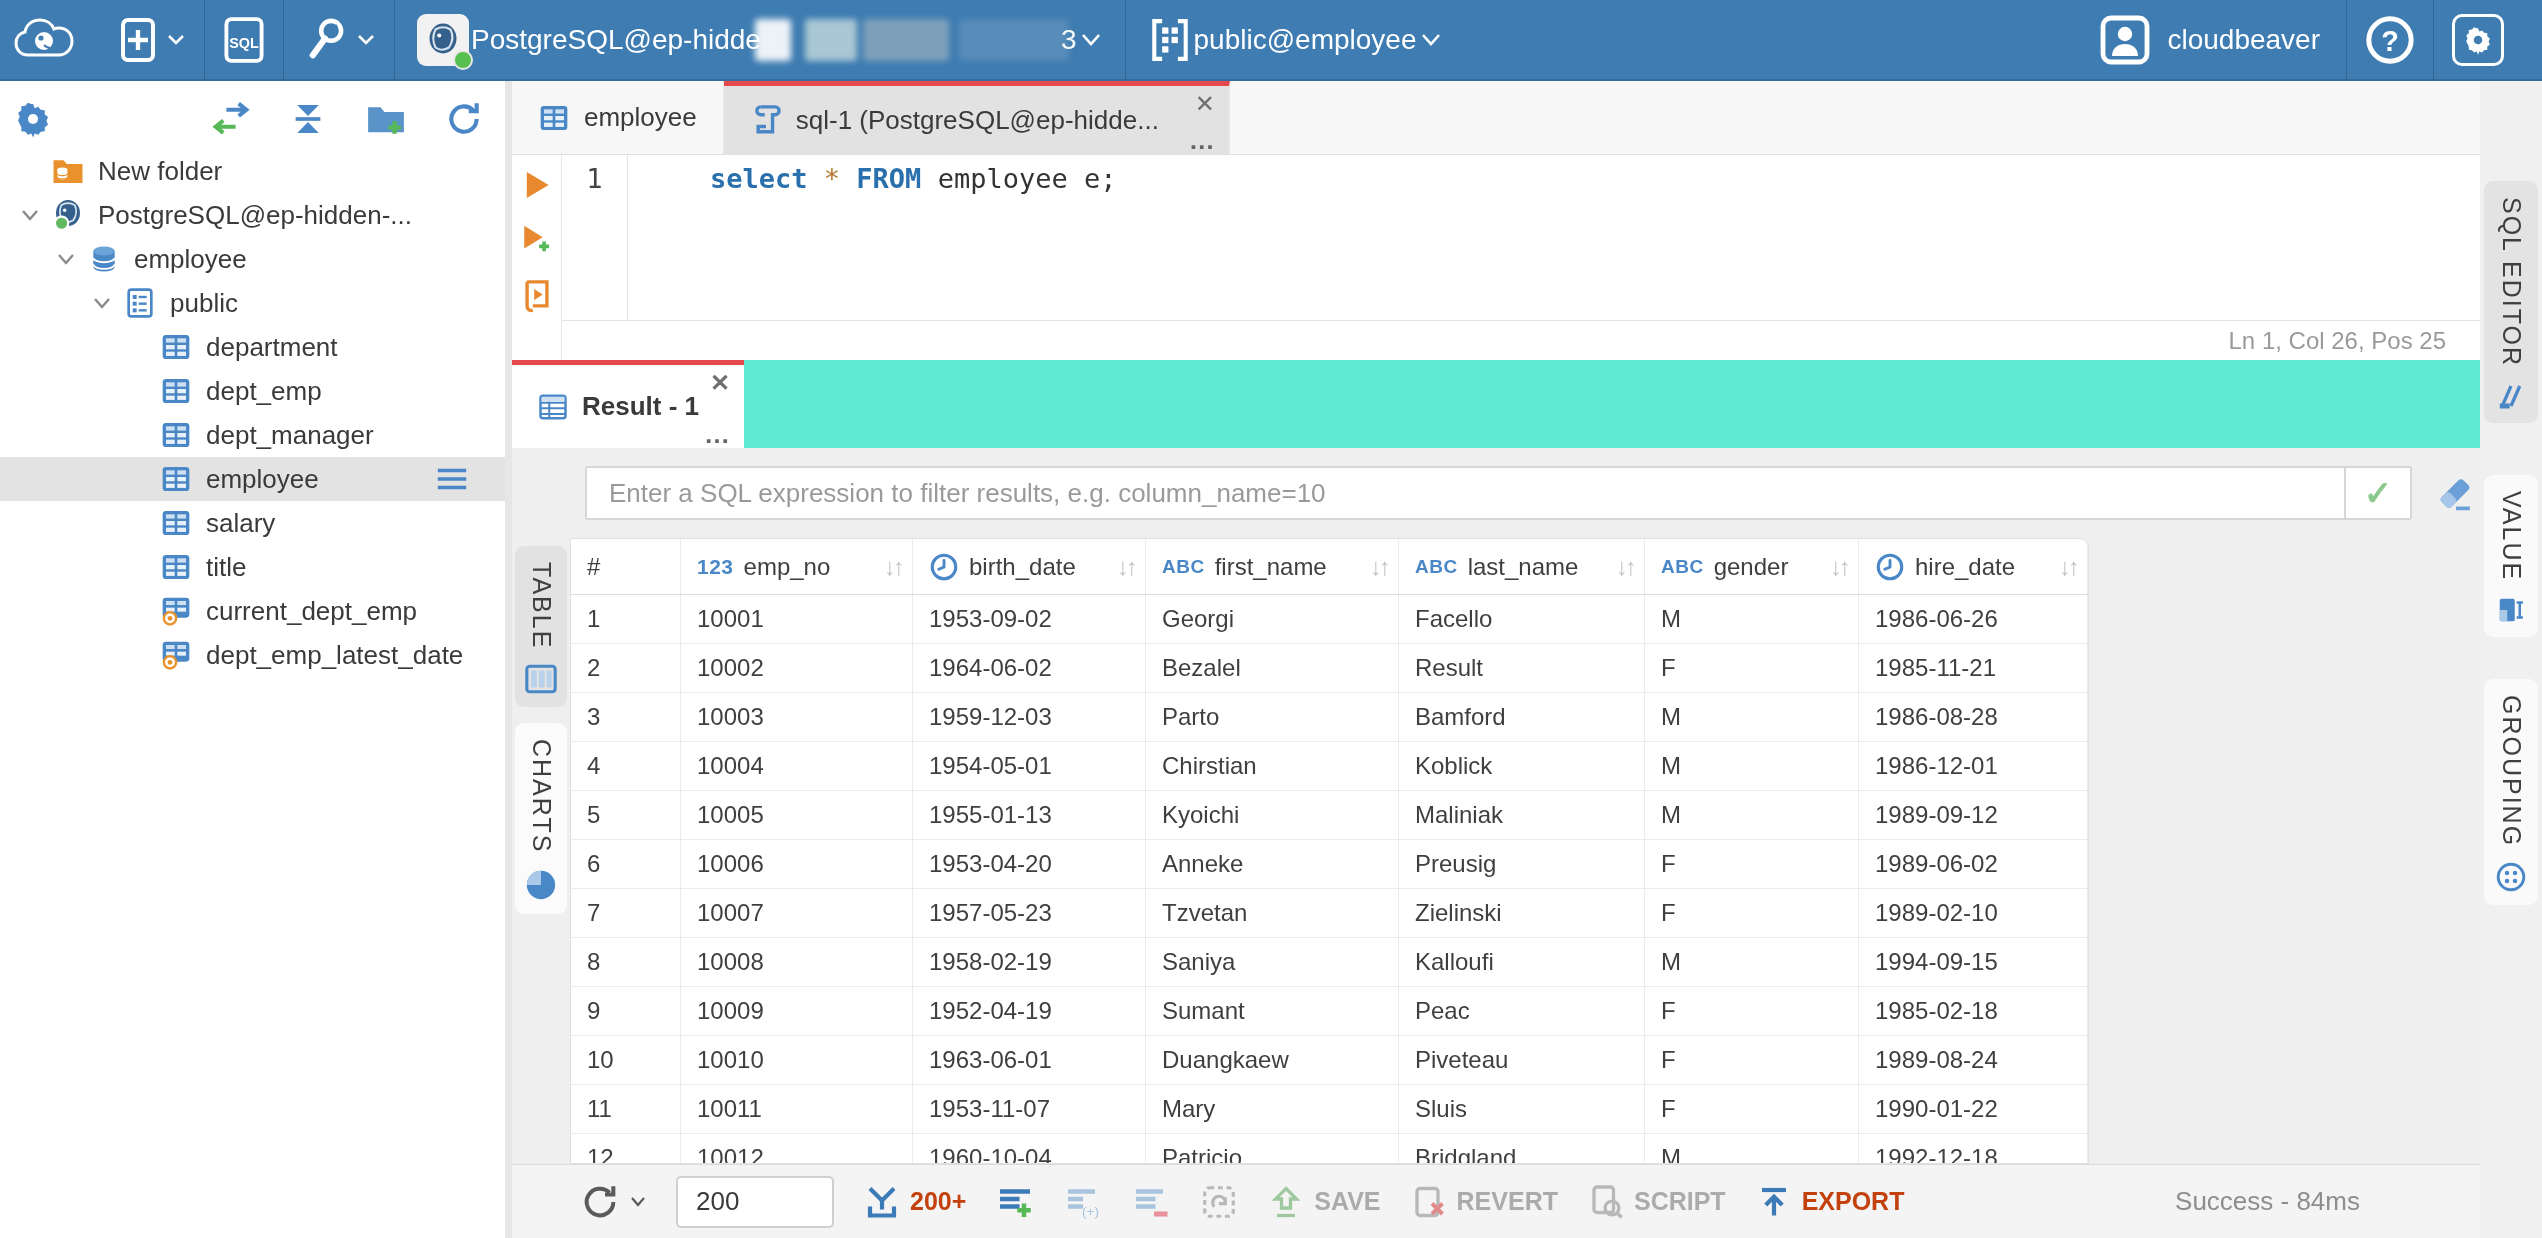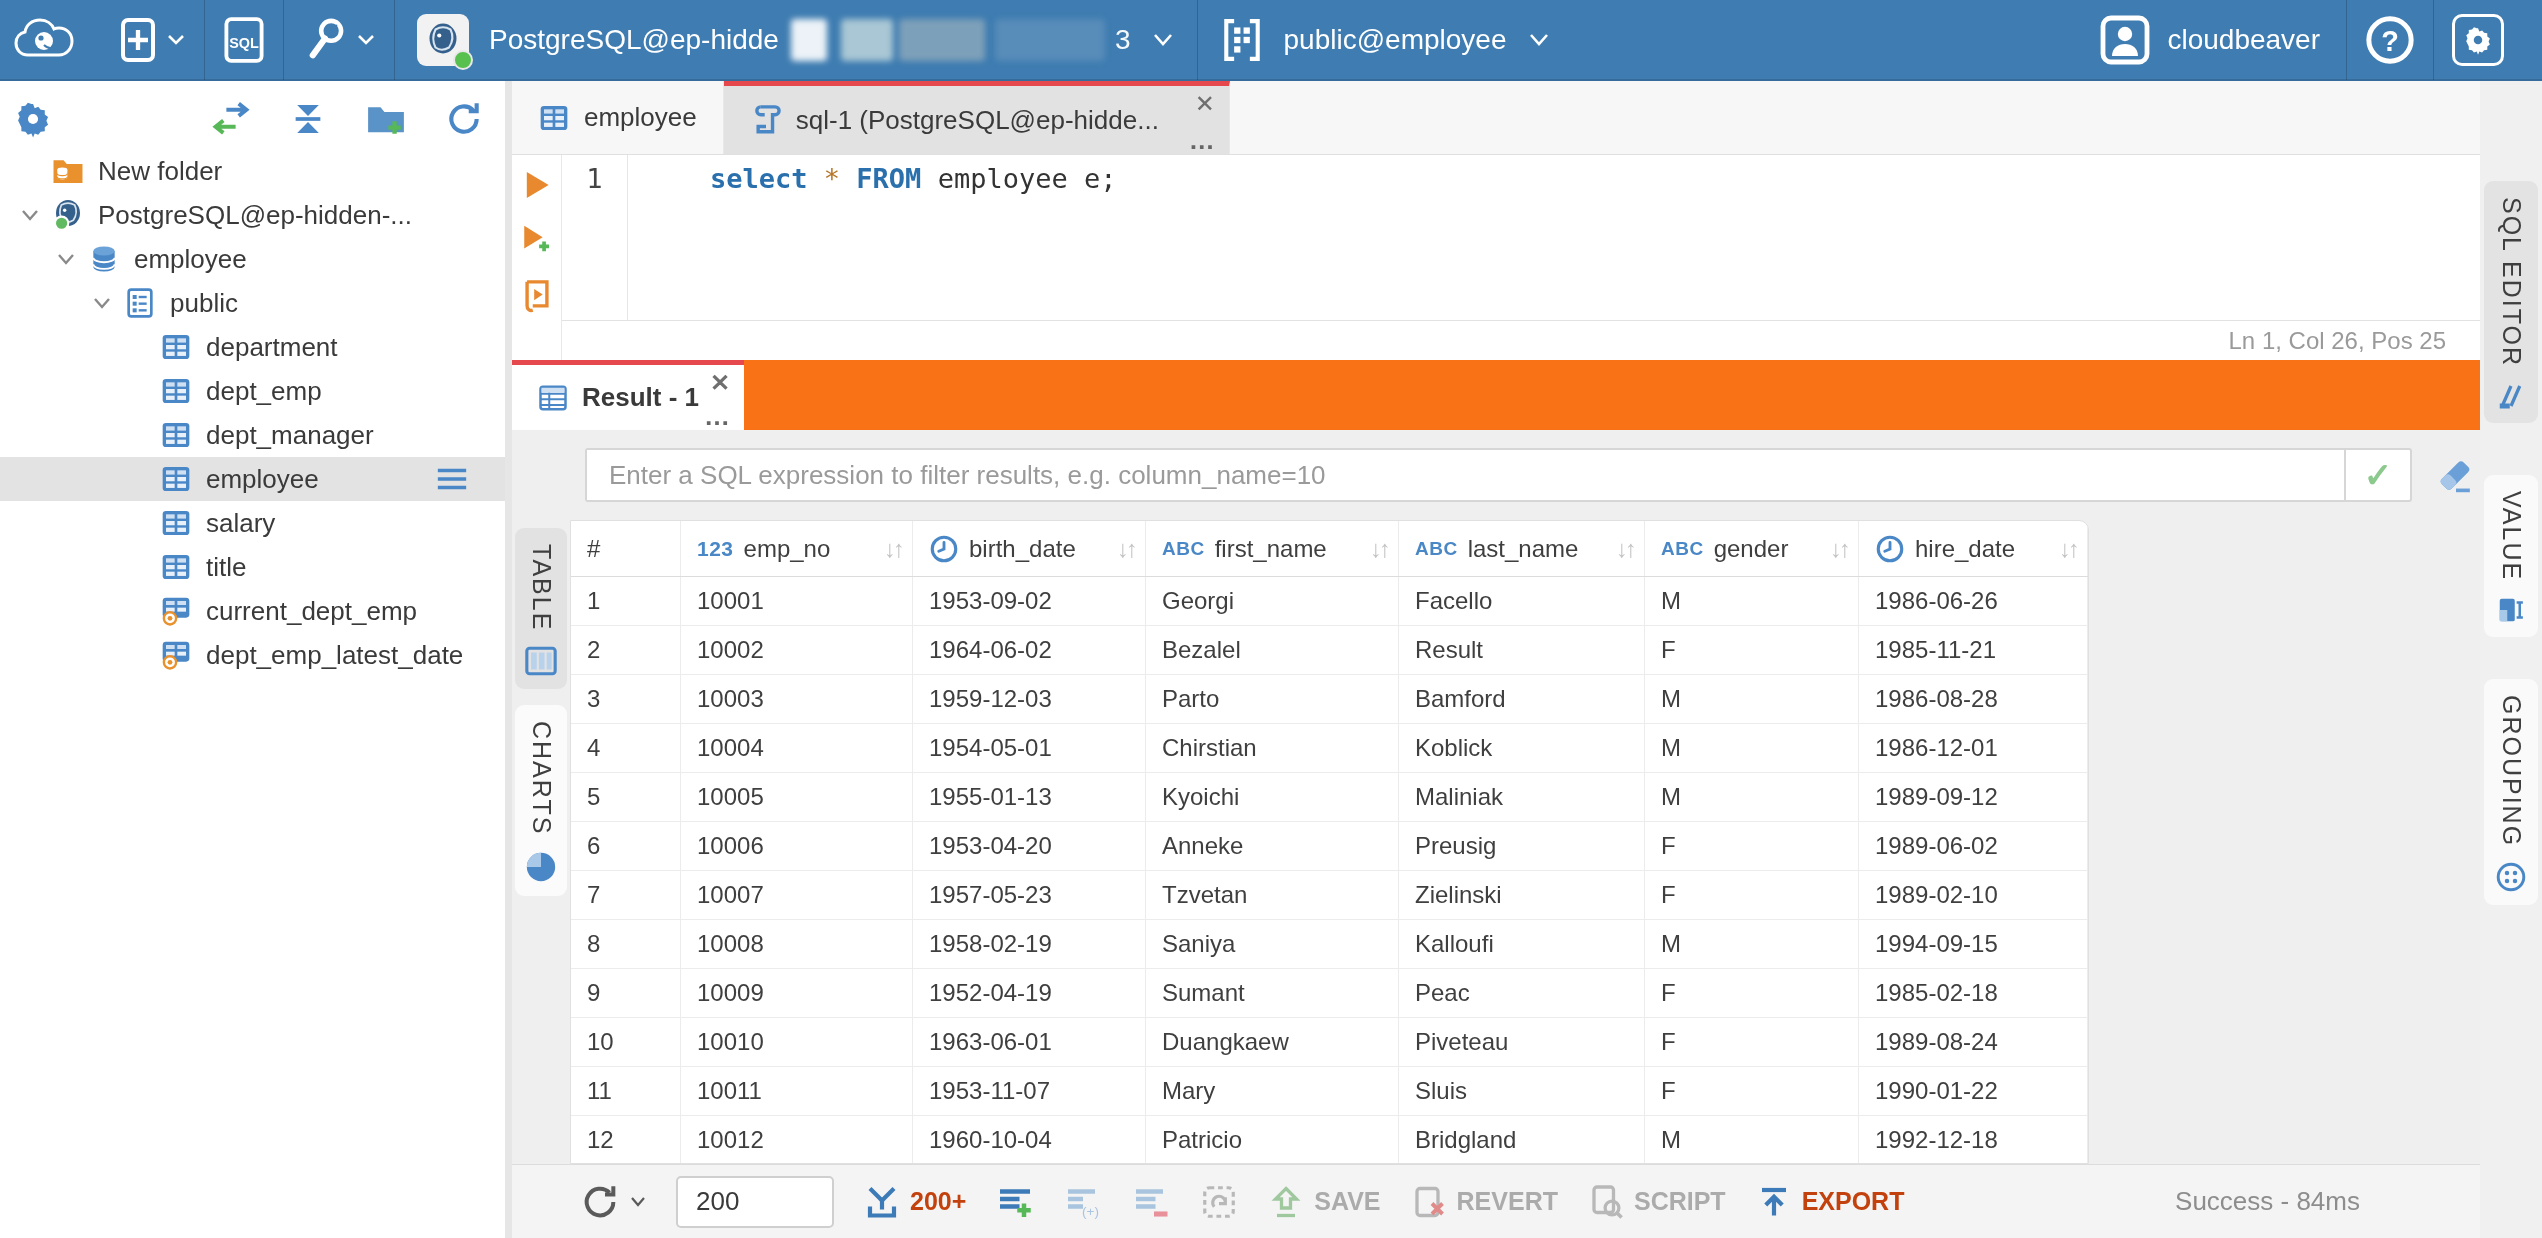--- a/index.html
+++ b/index.html
@@ -8,21 +8,21 @@
   svg { display:block; }
 
   .app { width:2542px; height:1238px; display:flex; flex-direction:column; }
 
   
   .topbar { height:81px; background:#3e7cb1; border-bottom:2px solid #356c9c;
             display:flex; align-items:center; padding:0 20px 0 14px; color:#fff; flex:none; }
   .logo { margin-right:26px; }
   .tb-btn { display:flex; align-items:center; gap:8px; padding:0 18px; height:100%; cursor:pointer; }
   .tb-sep { width:1px; height:81px; background:rgba(0,0,0,0.18); flex:none; }
-  .conn-select { display:flex; align-items:center; gap:20px; padding:0 22px; height:100%; font-size:28px; }
+  .conn-select { display:flex; align-items:center; gap:2px; padding:0 22px; height:100%; font-size:28px; }
   .pgbadge { position:relative; width:52px; height:52px; background:#f2f2f2; border-radius:9px;
              display:flex; align-items:center; justify-content:center; }
   .status-dot { position:absolute; right:-4px; bottom:-4px; width:20px; height:20px; border-radius:50%;
                 background:#57c04f; border:2px solid #e8e8e8; }
   .blur-mask { display:inline-flex; align-items:center; height:46px; }
   .blur-mask i { display:inline-block; height:42px; border-radius:4px; filter:blur(3px); }
   .blur-mask i:nth-child(1){ width:36px; background:rgba(255,255,255,0.9); margin-left:-8px;}
   .blur-mask i:nth-child(2){ width:52px; background:rgba(205,224,224,0.75); margin-left:14px;}
   .blur-mask i:nth-child(3){ width:86px; background:rgba(160,180,190,0.65); margin-left:6px;}
   .blur-mask i:nth-child(4){ width:110px; background:rgba(120,160,195,0.45); margin-left:10px;}
@@ -82,21 +82,21 @@
   .code { flex:1; padding:8px 0 0 82px; font-family:"DejaVu Sans Mono", monospace; font-size:27px;
           white-space:pre; cursor:text; }
   .tk-keyword { color:#2a70ad; font-weight:700; }
   .tk-star { color:#b5762a; }
   .tk-plain { color:#333; }
   .editor-status { height:40px; border-top:1px solid #e2e2e2; background:#fff; display:flex; align-items:center;
                    justify-content:flex-end; padding-right:34px; font-size:24px; color:#9a9a9a; }
 
   
   .result { flex:1; display:flex; flex-direction:column; background:#efefef; min-height:0; }
-  .result-tabs { height:70px; background:#f97316; display:flex; flex:none; }
+  .result-tabs { height:88px; background:#5eead4; display:flex; flex:none; }
   .rtab { position:relative; width:232px; background:#fff; border-top:5px solid #e5494d;
           display:flex; align-items:center; gap:14px; padding:0 26px; font-size:26px; font-weight:600; cursor:pointer; }
   .filter-row { height:90px; display:flex; align-items:center; padding-left:73px; flex:none; }
   .filter-box { width:1827px; height:54px; background:#fff; border:2px solid #d6d6d6; border-radius:3px;
                 display:flex; align-items:stretch; }
   .filter-box input { flex:1; border:none; outline:none; font-size:26px; color:#444; padding:0 22px;
                       font-family:"Liberation Sans", sans-serif; }
   .filter-box input::placeholder { color:#9a9a9a; }
   .check-seg { width:66px; border-left:2px solid #d6d6d6; display:flex; align-items:center; justify-content:center;
                color:#8cc98c; font-size:34px; font-weight:700; cursor:pointer; }

